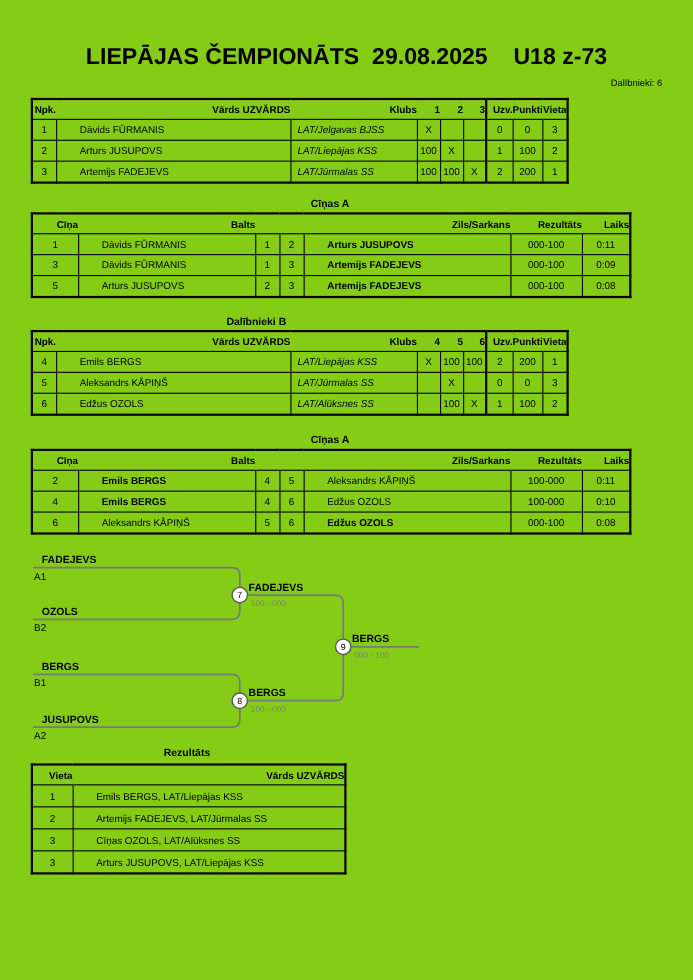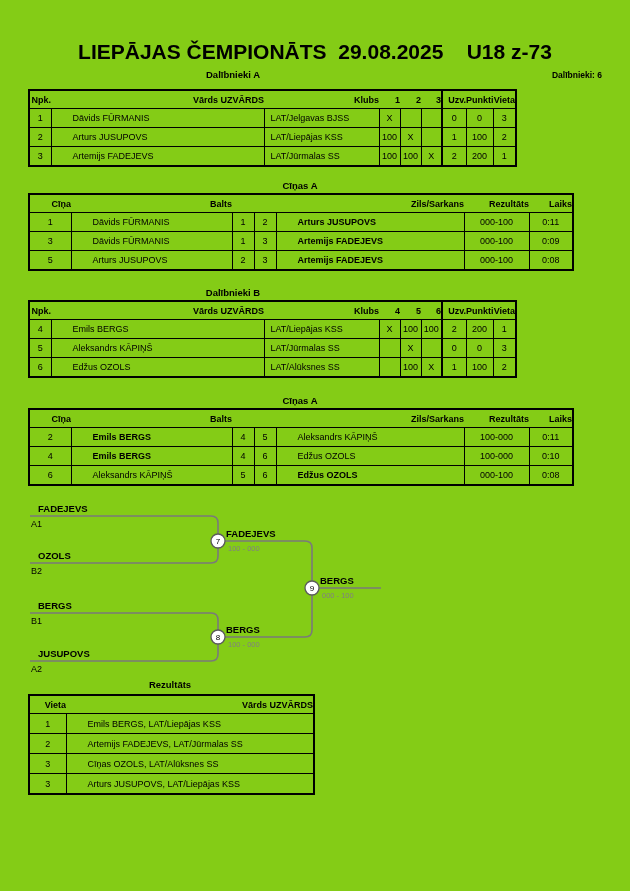--- a/index.html
+++ b/index.html
@@ -2,51 +2,50 @@
 <html><head>
 <meta charset="utf-8">
 <style>
   html,body{margin:0;padding:0;background:#fff;}
   .page{position:relative;width:630px;height:891px;background:#84cc16;
         font-family:"Liberation Sans",sans-serif;color:#000;overflow:hidden;}
   .abs{position:absolute;}
   .title{top:40px;left:0;width:630px;text-align:center;font-size:21px;
          font-weight:bold;white-space:pre;}
   .sec{font-size:9.5px;font-weight:bold;text-align:center;}
-  .count{font-size:8.5px;font-weight:bold;}
+  .count{font-size:8.5px;font-weight:normal;}
   table{border-collapse:collapse;table-layout:fixed;font-size:9px;color:#000;}
   table.bordered{border:2px solid #000;}
   td{border:1px solid #000;height:18px;padding:0;vertical-align:middle;
      overflow:hidden;white-space:nowrap;}
   tr.hdr td{border-left:none;border-right:none;height:17px;
             font-weight:bold;text-align:right;}
   td.c{text-align:center;}
   td.l{padding-left:21px;}
-  td.cl{padding-left:6px;}
+  td.cl{padding-left:6px;font-style:italic;}
   td.grp{border-left:2px solid #000;}
   tr.hdr td.grp{border-left:2px solid #000;}
   tr.tall td{height:19px;}
   .bold{font-weight:bold;}
   .bracket{left:0;top:495px;}
   .bracket path{stroke:#7a7a7a;stroke-width:1.6;fill:none;}
   .bracket circle{fill:#fff;stroke:#5a5a5a;stroke-width:1.3;}
   .bracket text{font-family:"Liberation Sans",sans-serif;fill:#000;}
   .bname{font-size:9.5px;font-weight:bold;}
   .bseed{font-size:9px;}
   .bscore{font-size:7.5px;fill:#808080 !important;}
   .bnode{font-size:8px;text-anchor:middle;}
 </style>
 </head>
 <body>
 
 <div class="page">
 
   <div class="abs title">LIEPĀJAS ČEMPIONĀTS  29.08.2025    U18 z-73</div>
 
-  <div class="abs sec" style="top:69px;left:0;width:466px;">Dalībnieki A</div>
   <div class="abs count" style="top:70px;right:28px;">Dalībnieki: 6</div>
 
   <div class="abs" style="left:28px;top:89px;">
     <table class="bordered" style="width:487px;">
       <colgroup>
           <col style="width:22px">
           <col style="width:213px">
           <col style="width:115px">
           <col style="width:21px">
           <col style="width:21px">

